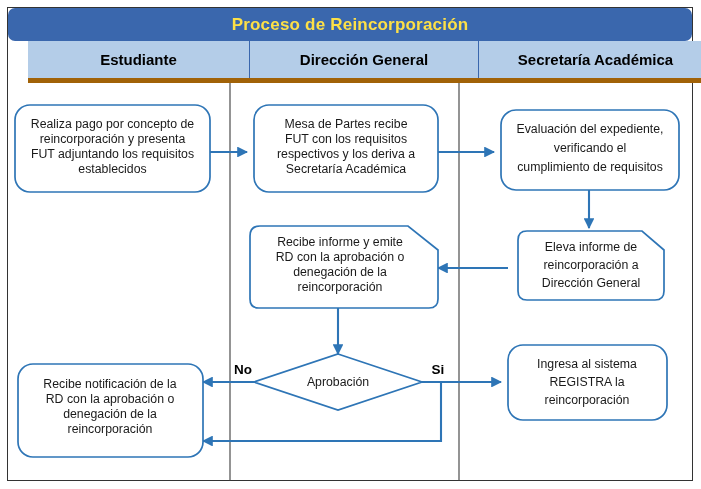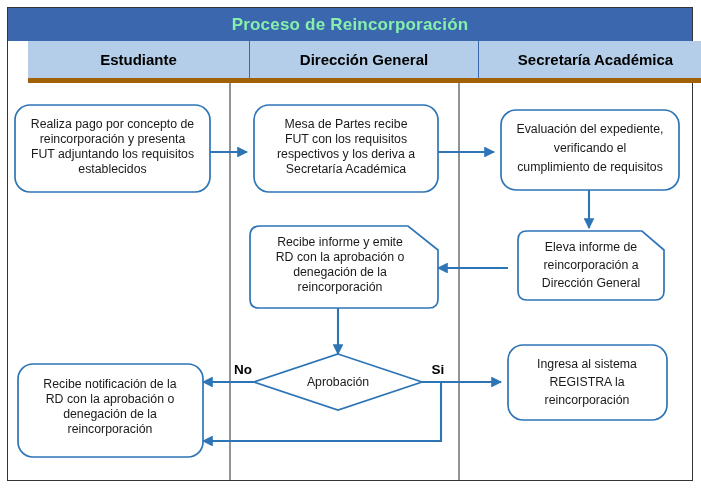--- a/index.html
+++ b/index.html
@@ -26,28 +26,29 @@
     border: 1px solid #333333;
     box-sizing: border-box;
   }
   .title-bar {
     position: absolute;
     left: 8px;
     top: 8px;
     width: 684px;
     height: 33px;
     background: #3a67ad;
-    color: #86efac;
+    color: #fde047;
     font-size: 17px;
     font-weight: bold;
     display: flex;
     align-items: center;
     justify-content: center;
     letter-spacing: 0.2px;
     box-sizing: border-box;
+    border-radius: 7px;
   }
   .header-row {
     position: absolute;
     left: 8px;
     top: 41px;
     width: 684px;
     height: 42px;
     display: flex;
     box-sizing: border-box;
     border-bottom: 5px solid #a16207;

